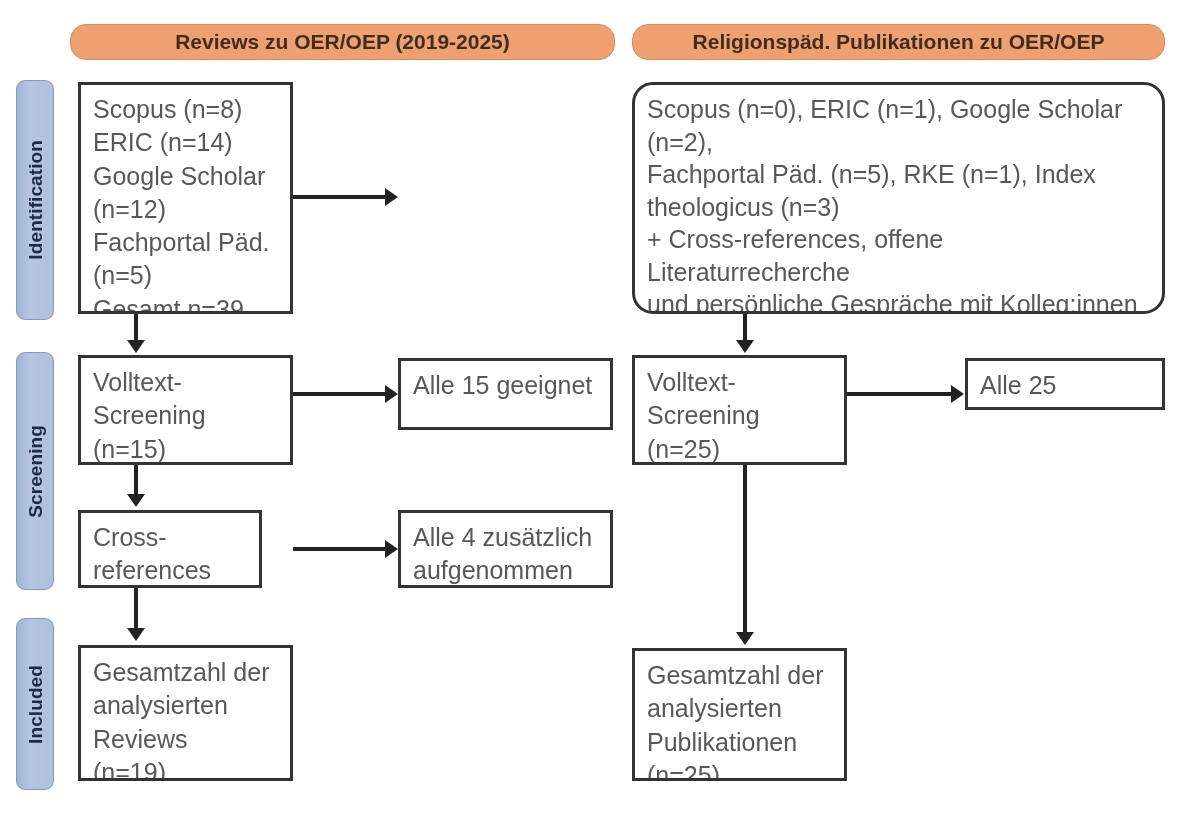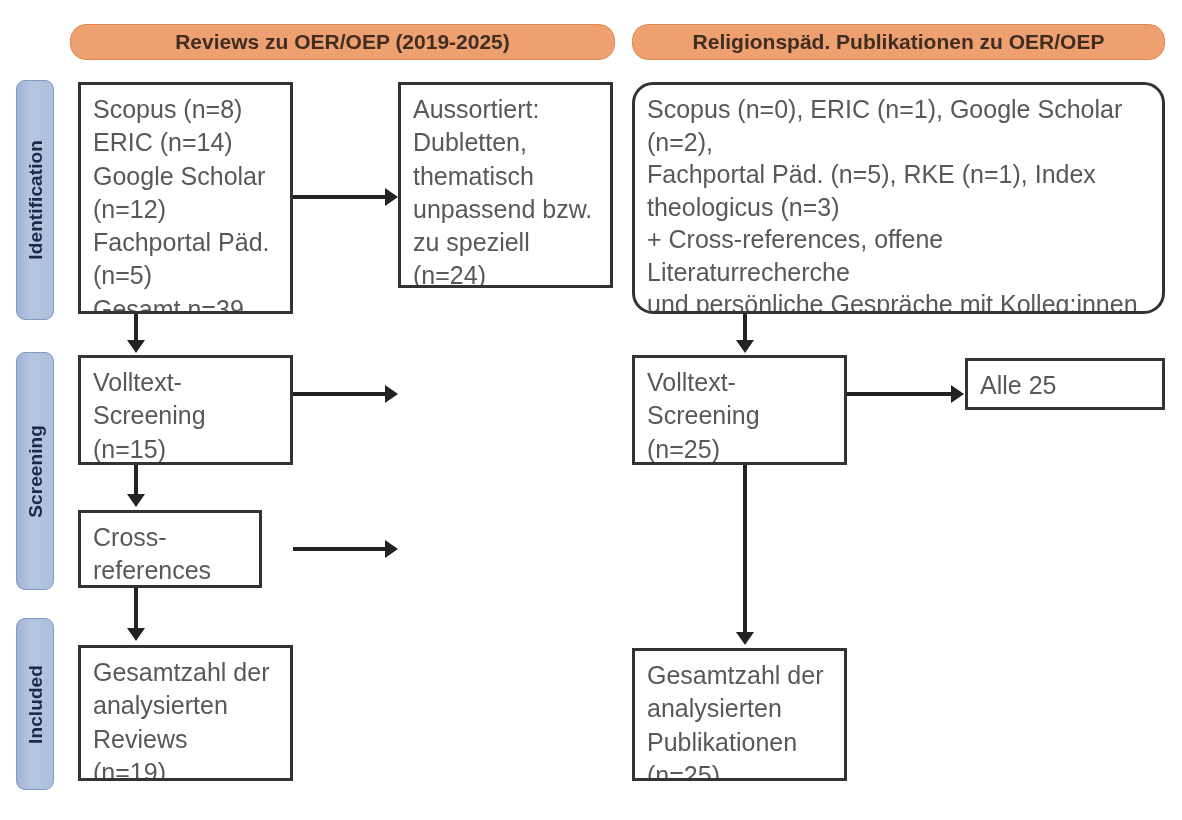--- a/index.html
+++ b/index.html
@@ -118,47 +118,44 @@
   <div class="col-header" style="left:632px; top:24px; width:533px; height:36px;">Religionspäd. Publikationen zu OER/OEP</div>
 
   <div class="node" style="left:78px; top:82px; width:215px; height:232px;">Scopus (n=8)
 ERIC (n=14)
 Google Scholar
 (n=12)
 Fachportal Päd.
 (n=5)
 Gesamt n=39</div>
 
-  <div class="node" style="left:398px; top:82px; width:215px; height:206px;">Aussortiert:
-Dubletten,
-thematisch
-unpassend bzw.
-zu speziell
-(n=24)</div>
 
   <div class="conn h" style="left:293px; top:195px; width:94px;"></div>
   <div class="arrowhead right" style="left:385px; top:188px;"></div>
 
   <div class="conn v" style="left:134px; top:314px; height:32px;"></div>
   <div class="arrowhead down" style="left:127px; top:340px;"></div>
 
   <div class="node" style="left:78px; top:355px; width:215px; height:110px;">Volltext-
 Screening
 (n=15)</div>
 
+  <div class="node" style="left:398px; top:358px; width:215px; height:72px;">Alle 15 geeignet</div>
 
   <div class="conn h" style="left:293px; top:392px; width:94px;"></div>
   <div class="arrowhead right" style="left:385px; top:385px;"></div>
 
   <div class="conn v" style="left:134px; top:465px; height:34px;"></div>
   <div class="arrowhead down" style="left:127px; top:494px;"></div>
 
   <div class="node" style="left:78px; top:510px; width:184px; height:78px;">Cross-references
 (n=4)</div>
 
+  <div class="node" style="left:398px; top:510px; width:215px; height:78px;">Alle 4 zusätzlich
+aufgenommen</div>
 
   <div class="conn h" style="left:293px; top:547px; width:94px;"></div>
   <div class="arrowhead right" style="left:385px; top:540px;"></div>
 
   <div class="conn v" style="left:134px; top:588px; height:45px;"></div>
   <div class="arrowhead down" style="left:127px; top:628px;"></div>
 
   <div class="node" style="left:78px; top:645px; width:215px; height:136px;">Gesamtzahl der
 analysierten
 Reviews

